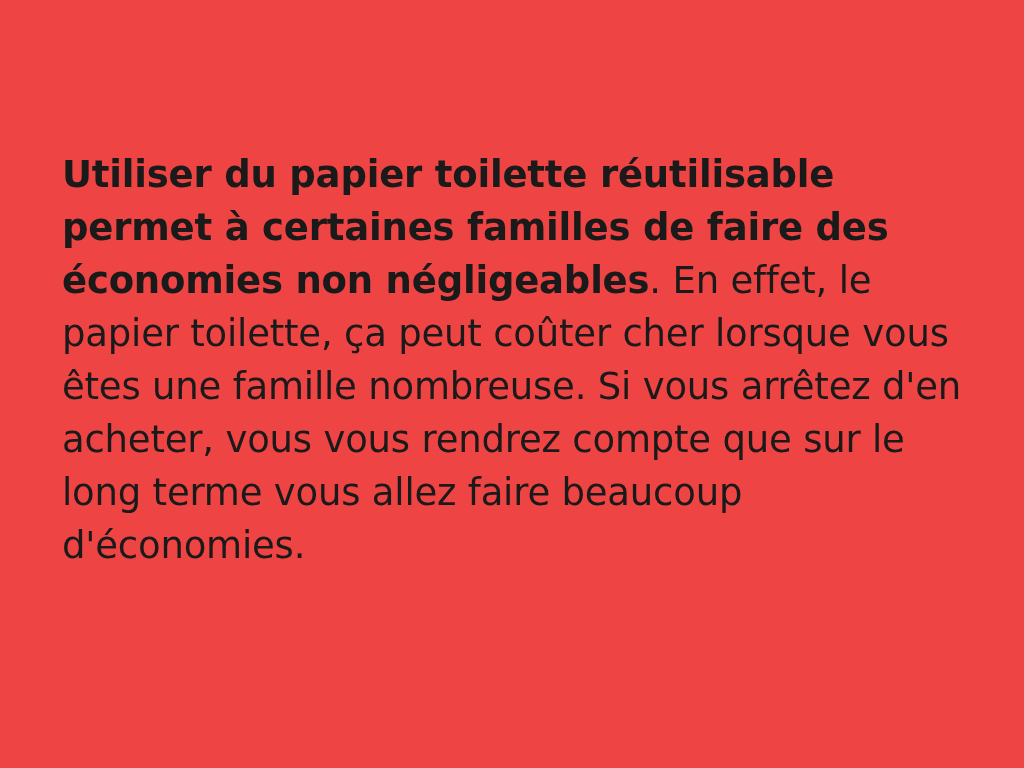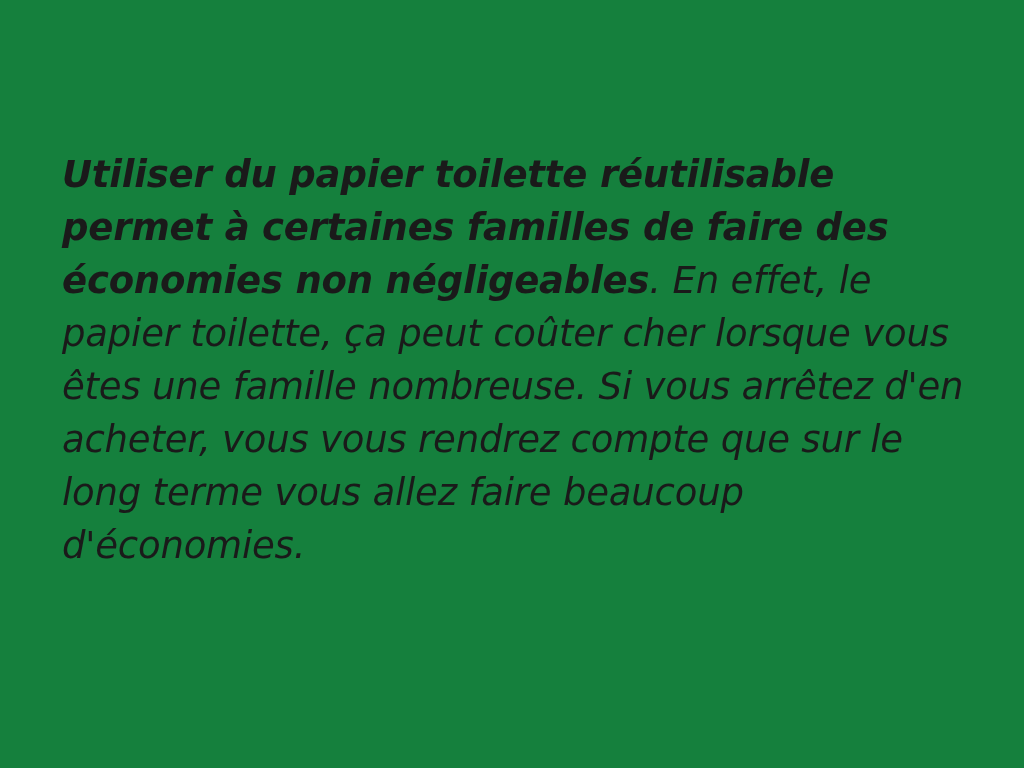--- a/index.html
+++ b/index.html
@@ -10,23 +10,22 @@
     width: 1024px;
     height: 768px;
     background: #ffffff;
     font-family: "DejaVu Sans", sans-serif;
     overflow: hidden;
   }
   .slide {
     position: relative;
     width: 1024px;
     height: 768px;
-    background: #15803d;
+    background: #ef4444;
     box-sizing: border-box;
-    font-style: italic;
   }
   .text-block {
     position: absolute;
     left: 62px;
     top: 148px;
     width: 912px;
   }
   .paragraph {
     margin: 0;
     font-size: 37px;

